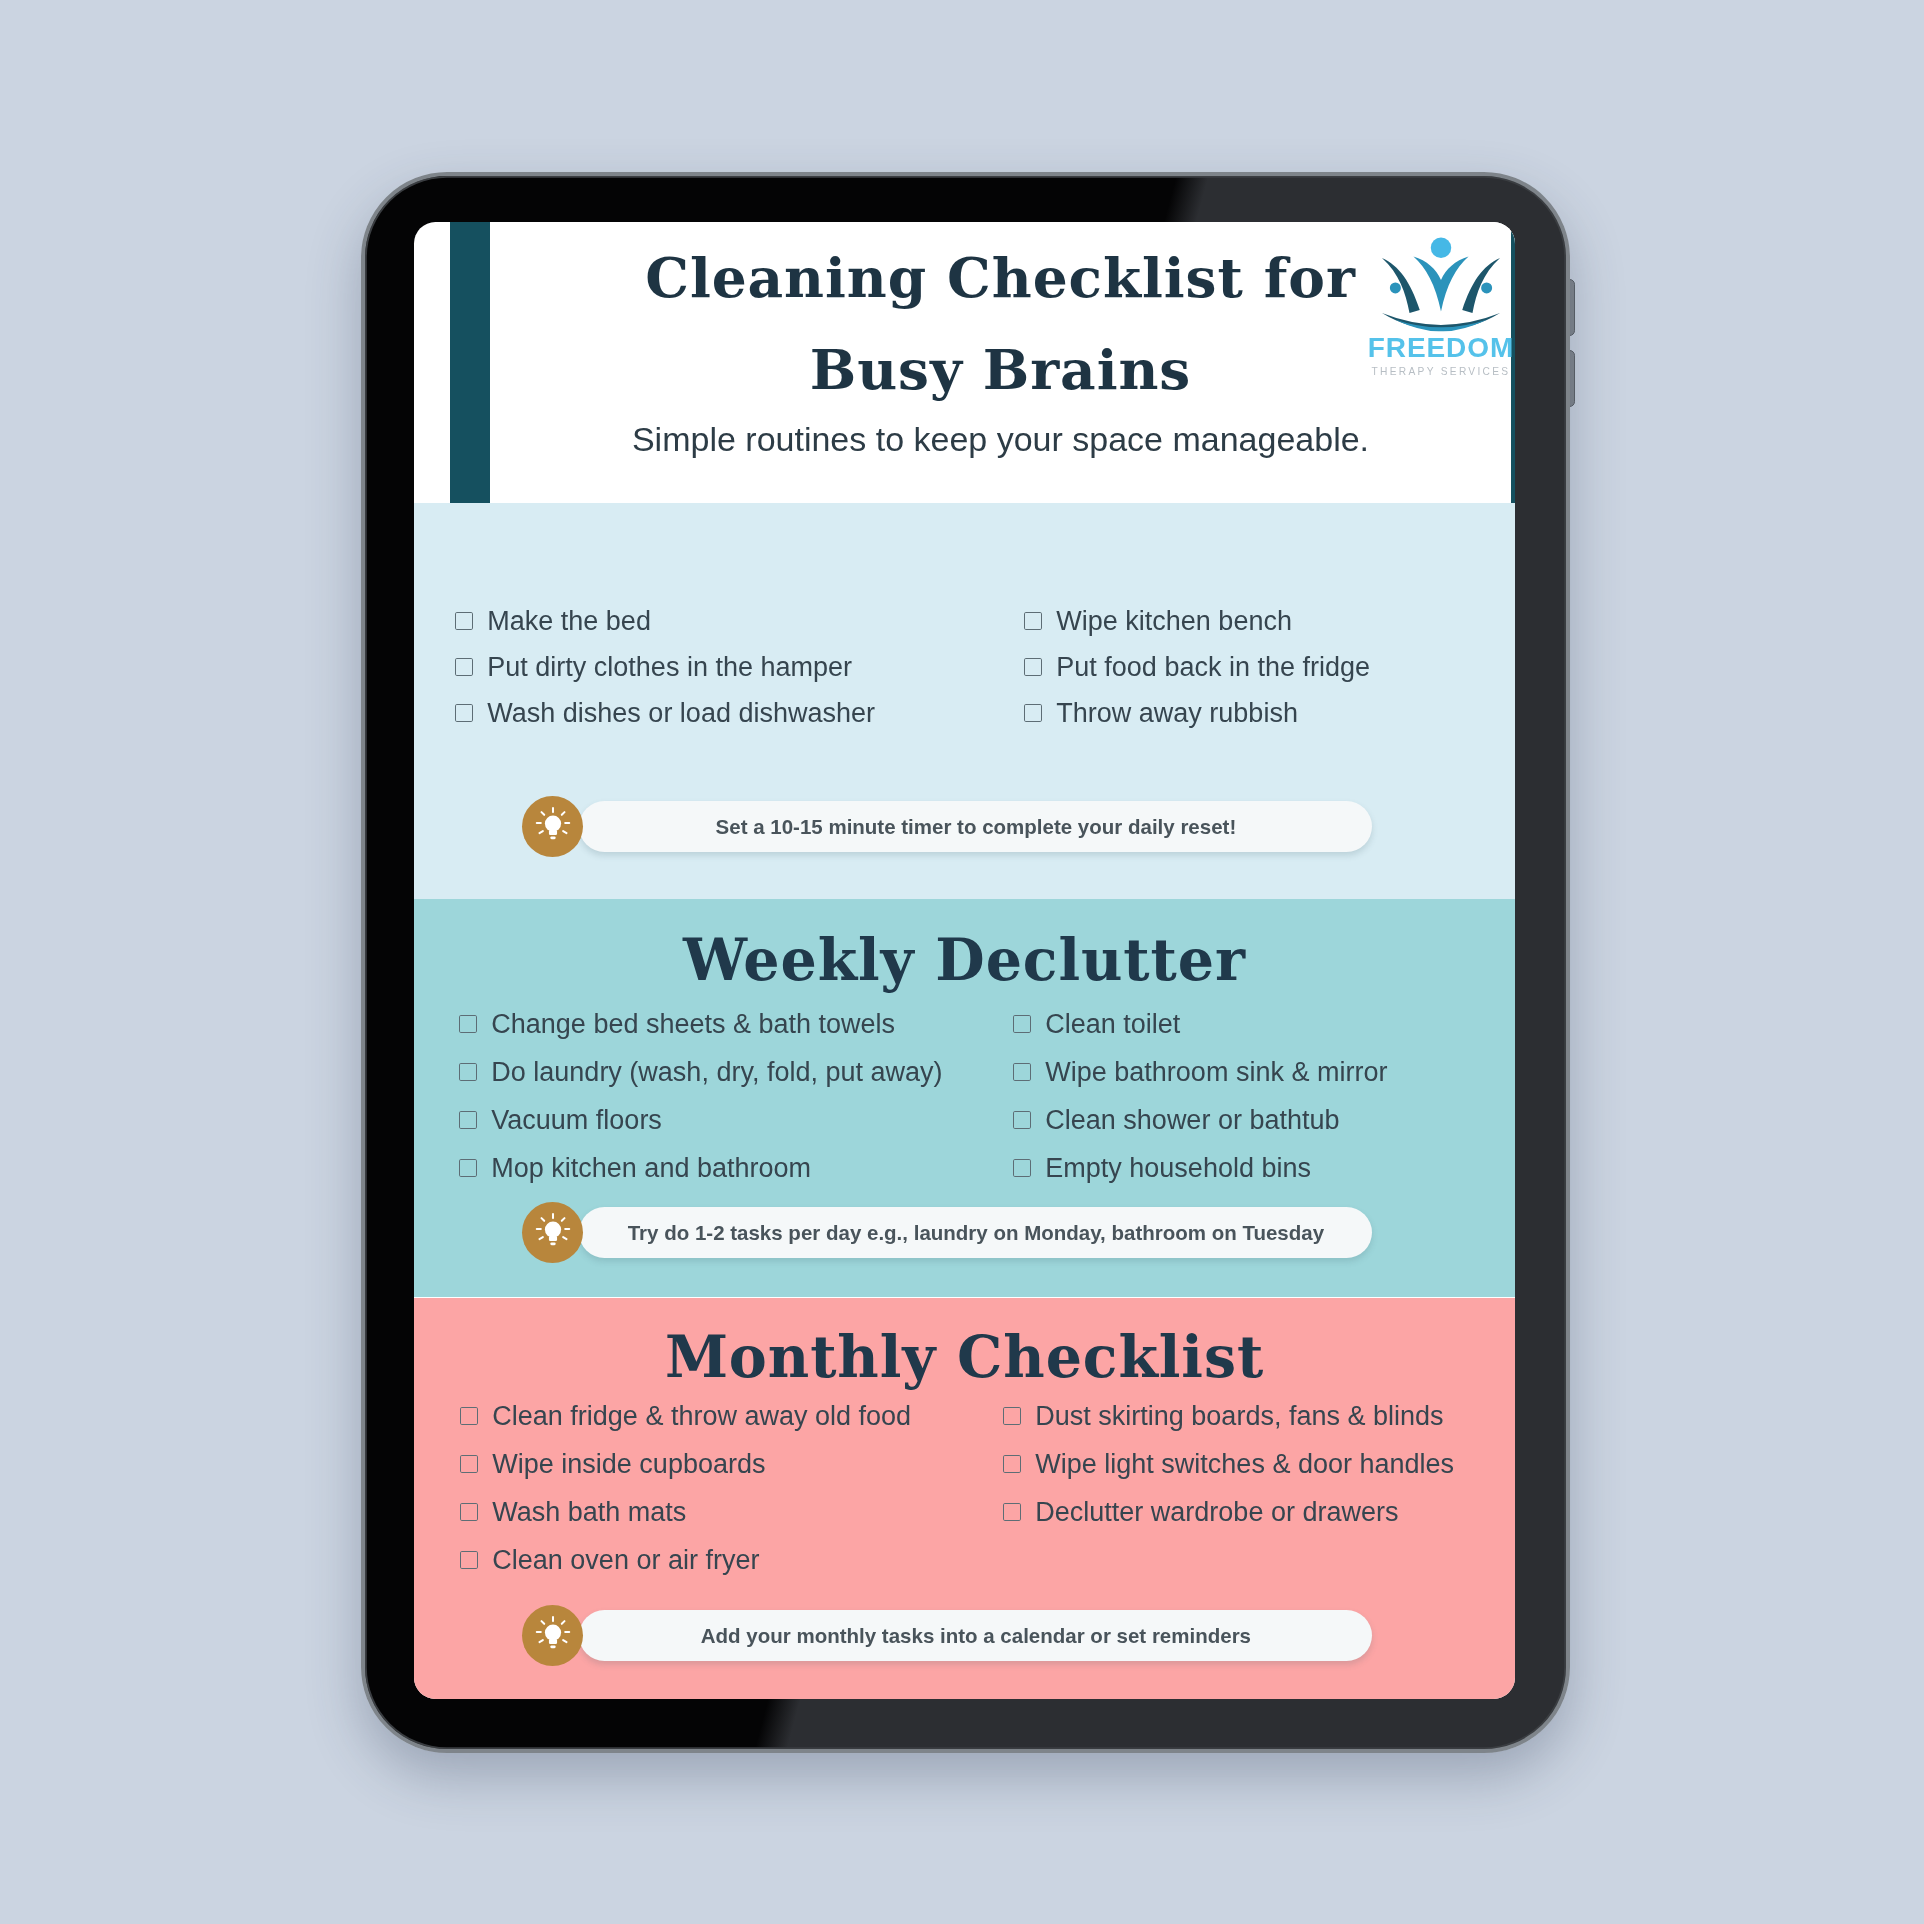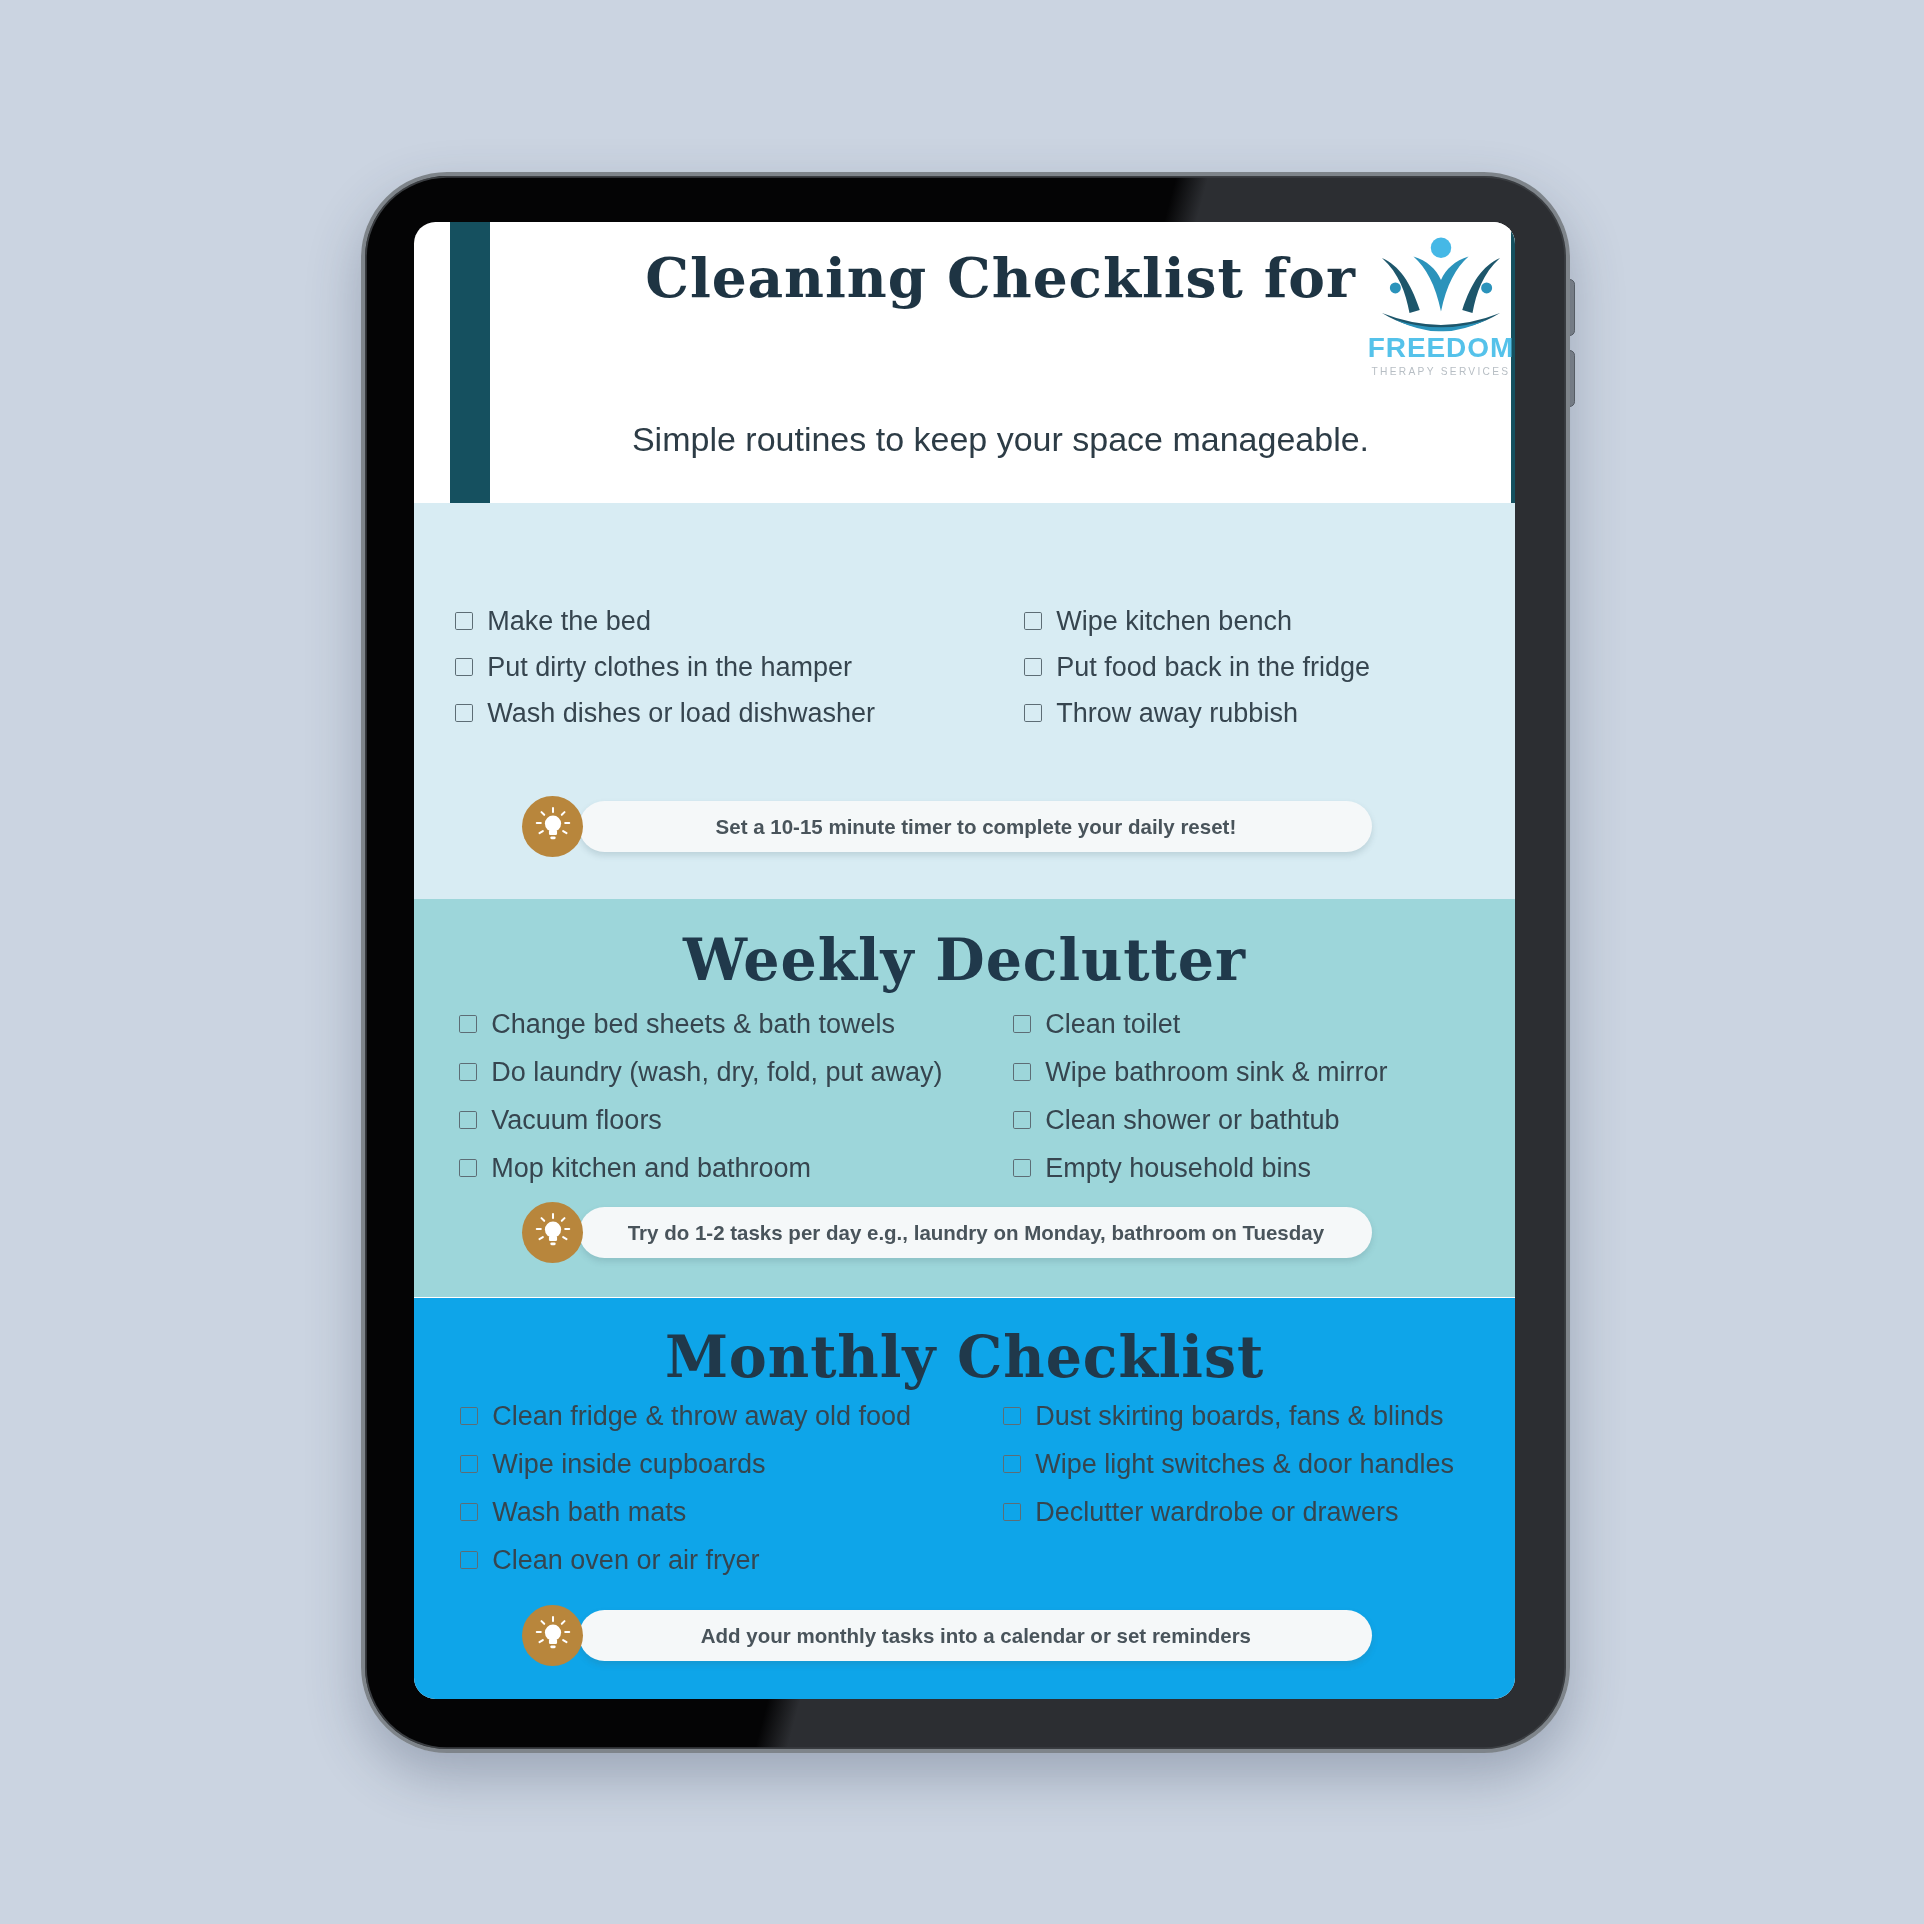--- a/index.html
+++ b/index.html
@@ -46,21 +46,21 @@
     display:block;margin-top:1.8px;font-size:28px;font-weight:bold;letter-spacing:0.9px;
     color:#55c2ea;
   }
   .logo .tagline{
     display:block;margin-top:4.5px;font-size:10.2px;letter-spacing:2.3px;color:#b7bec4;
   }
   
   .section{position:absolute;left:0;width:100%;}
   .sec-daily{top:281px;height:397px;background:#d8ecf3;}
   .sec-weekly{top:677px;height:398px;background:#9dd6da;}
-  .sec-monthly{top:1076px;height:401px;background:#0ea5e9;}
+  .sec-monthly{top:1076px;height:401px;background:#fca5a5;}
   .section h2{
     position:absolute;left:0;width:100%;margin:0;text-align:center;
     font-family:"DejaVu Serif",serif;font-weight:600;font-size:57px;color:#20394b;
     letter-spacing:0.9px;
   }
   .sec-daily h2{top:16px;}
   .sec-weekly h2{top:27px;}
   .sec-monthly h2{top:25px;}
   .col{position:absolute;}
   .sec-daily  .col.c0{left:41px;top:95px;}
@@ -98,21 +98,21 @@
 
 <div class="vol-btn up"></div>
 <div class="vol-btn down"></div>
 
 <div class="tablet">
   <div class="screen">
 
     <div class="header">
       <div class="strip left"></div>
       <div class="strip right"></div>
-      <h1 class="doc-title"><span>Cleaning Checklist for</span><br></h1>
+      <h1 class="doc-title"><span>Cleaning Checklist for</span><br><span>Busy Brains</span></h1>
       <div class="doc-subtitle">Simple routines to keep your space manageable.</div>
 
       <div class="logo">
         <svg width="134" height="96" viewBox="0 0 170 122">
           <path d="M58 94 C 46 58 32 38 10 28 C 32 48 40 72 45 98 Z" fill="#1d566b"></path>
           <path d="M112 94 C 124 58 138 38 160 28 C 138 48 130 72 125 98 Z" fill="#1d566b"></path>
           <circle cx="27" cy="66" r="7" fill="#2b93bb"></circle>
           <circle cx="143" cy="66" r="7" fill="#2b93bb"></circle>
           <circle cx="85" cy="15" r="13" fill="#45b8e6"></circle>
           <path d="M85 96 C 78 62 66 40 50 26 C 67 31 79 42 85 56 C 91 42 103 31 120 26 C 104 40 92 62 85 96 Z" fill="#2b93bb"></path>

